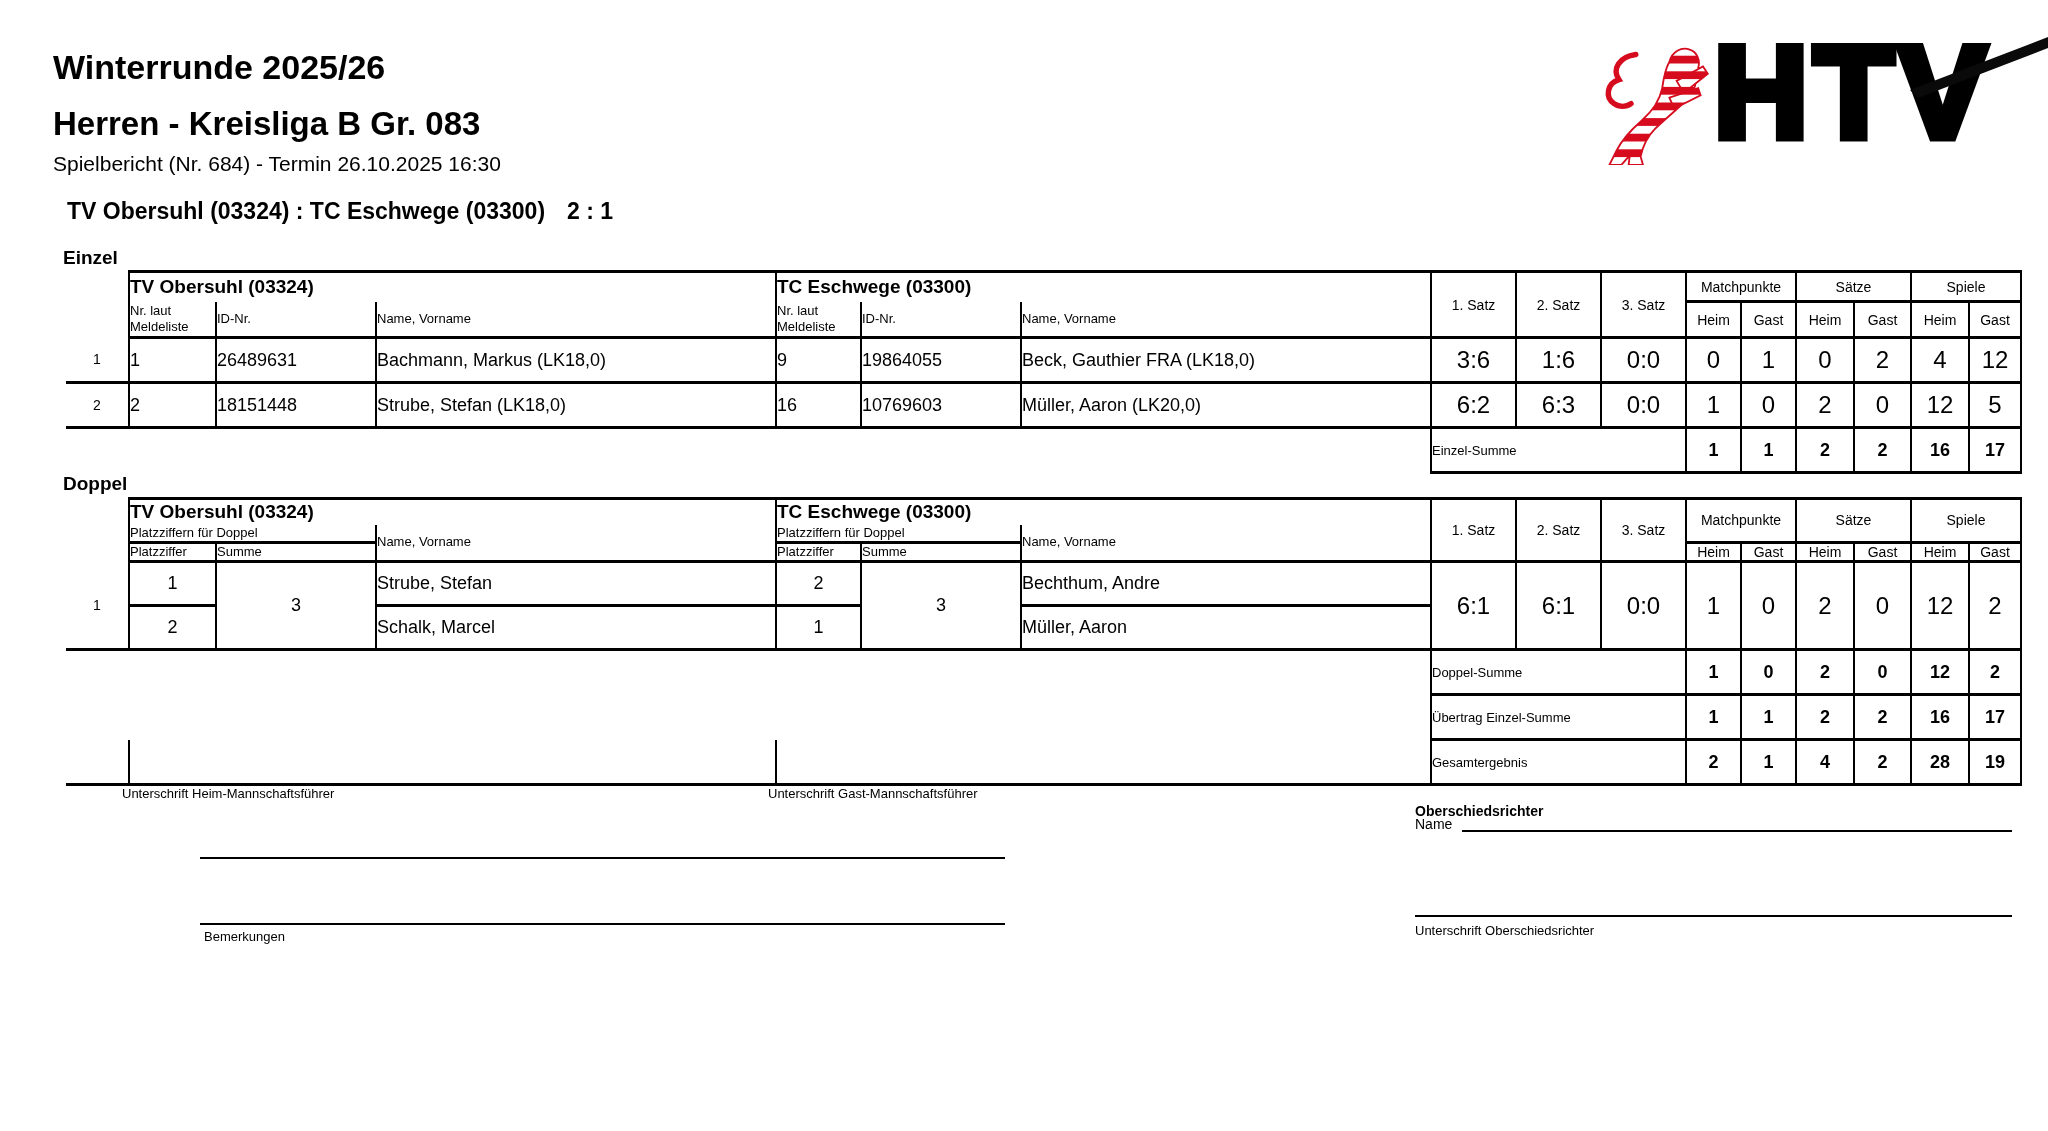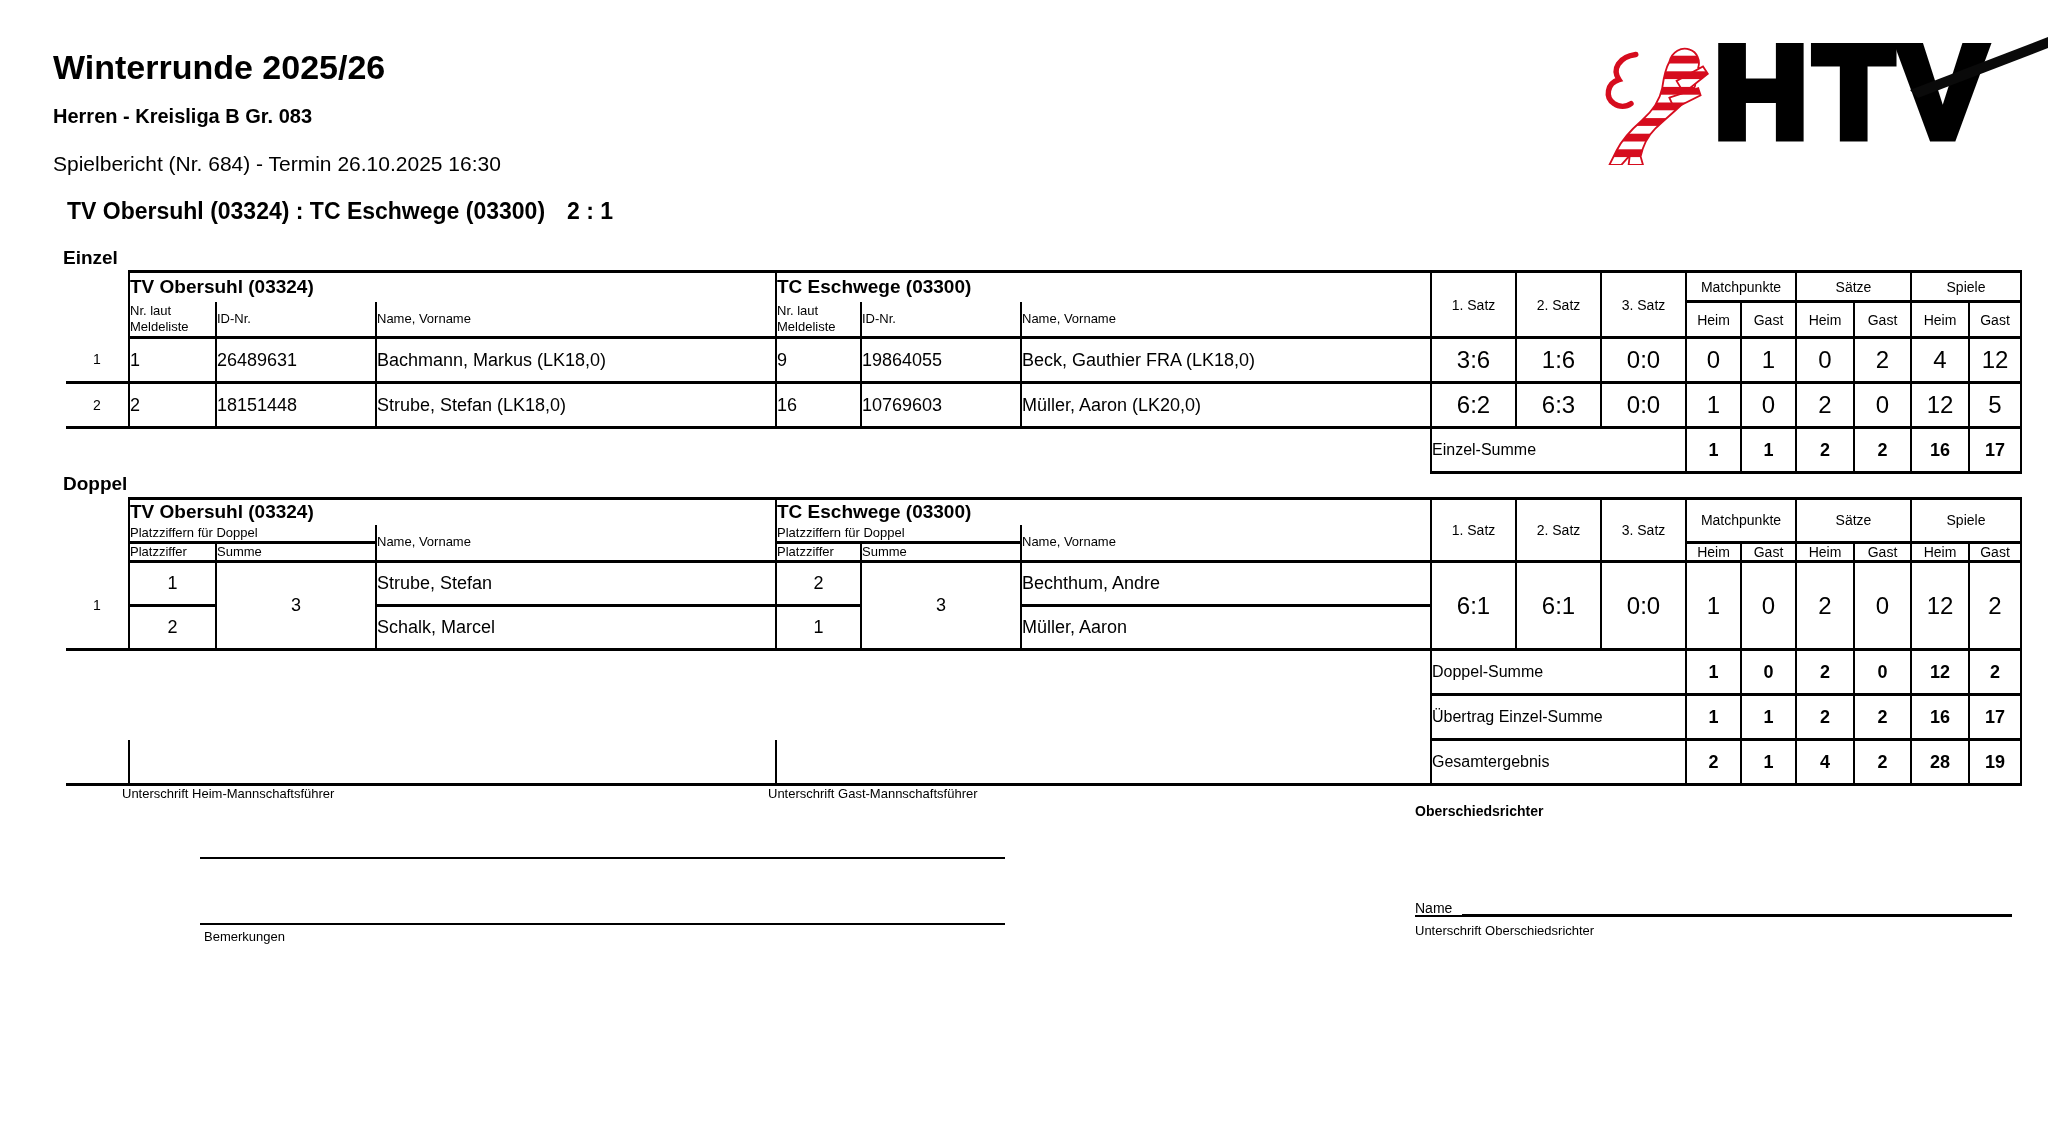--- a/index.html
+++ b/index.html
@@ -3,53 +3,53 @@
 <meta charset="utf-8">
 <style>
   html,body{margin:0;padding:0;}
   body{
     width:2048px;height:1131px;position:relative;background:#fff;color:#000;
     font-family:"Liberation Sans","DejaVu Sans",sans-serif;overflow:hidden;
   }
   .abs{position:absolute;}
   
   .title{left:53px;top:48px;font-size:34px;font-weight:bold;}
-  .subtitle{left:53px;top:105px;font-size:20px;font-weight:bold;}
+  .subtitle{left:53px;top:105px;font-size:33px;font-weight:bold;}
   .reportline{left:53px;top:152px;font-size:21px;}
   .matchline{left:53px;top:198px;font-size:23px;font-weight:bold;margin-left:14px;}
   .matchline .score{margin-left:22px;}
   .seclabel{font-size:19px;font-weight:bold;margin-left:8px;}
   
   table.grid{border-collapse:collapse;table-layout:fixed;position:absolute;left:66px;}
   table.grid td{padding:0;overflow:hidden;white-space:nowrap;vertical-align:middle;}
   .bt{border-top:3px solid #000;} .bb{border-bottom:3px solid #000;}
   .bl{border-left:2px solid #000;} .br{border-right:2px solid #000;}
   td.tm{font-size:19px;font-weight:bold;padding-left:7px;}
   td.sm{font-size:13px;padding-left:5px;vertical-align:top;padding-top:2px;line-height:1.25;}
   td.sm span{display:block;}
   td.sz{font-size:14px;text-align:center;vertical-align:top;padding-top:5px;}
   td.gp{font-size:14px;text-align:center;vertical-align:top;padding-top:5px;}
   td.hg{font-size:14px;text-align:center;}
   td.rn{font-size:14px;text-align:center;}
   td.nl{font-size:18px;padding-left:12px;}
   td.nc{font-size:18px;text-align:center;}
   td.nm{font-size:18px;padding-left:9px;}
   td.sc{font-size:24px;text-align:center;}
-  td.sl{font-size:16px;padding-left:8px;}
+  td.sl{font-size:13px;padding-left:8px;}
   td.sv{font-size:18px;font-weight:bold;text-align:center;}
   td.b{font-weight:normal;}
   #einzel tr.hA{height:30px;} #einzel tr.hB{height:36px;}
   #einzel tr.dr{height:45px;} #einzel tr.sr{height:45px;}
   #doppel tr.hA{height:26px;} #doppel tr.hB{height:17px;} #doppel tr.hC{height:17px;}
   #doppel tr.dr{height:44px;} #doppel tr.sr{height:45px;}
   
   .siglabel{position:absolute;font-size:13px;}
   .hl{position:absolute;height:2px;background:#000;}
   .osr-title{position:absolute;left:1415px;top:803px;font-size:14px;font-weight:bold;}
-  .name-row{position:absolute;left:1415px;top:894px;width:597px;height:22px;display:flex;align-items:flex-end;gap:10px;font-size:14px;}
+  .name-row{position:absolute;left:1415px;top:810px;width:597px;height:22px;display:flex;align-items:flex-end;gap:10px;font-size:14px;}
   .name-row .fill{flex:1;border-bottom:2px solid #000;}
   
   .htv-swoosh{position:absolute;left:1905px;top:35px;}
   .htv-text{position:absolute;left:1712px;top:25px;}
   .lion{position:absolute;left:1595px;top:40px;}
 </style>
 </head>
 <body>
 
 <div class="abs title">Winterrunde 2025/26</div>

